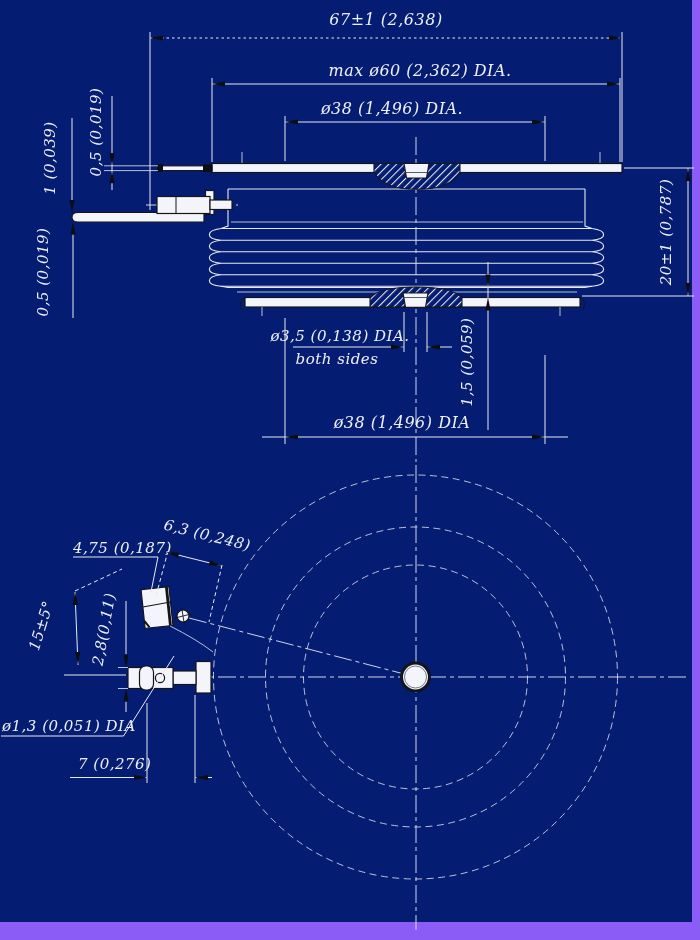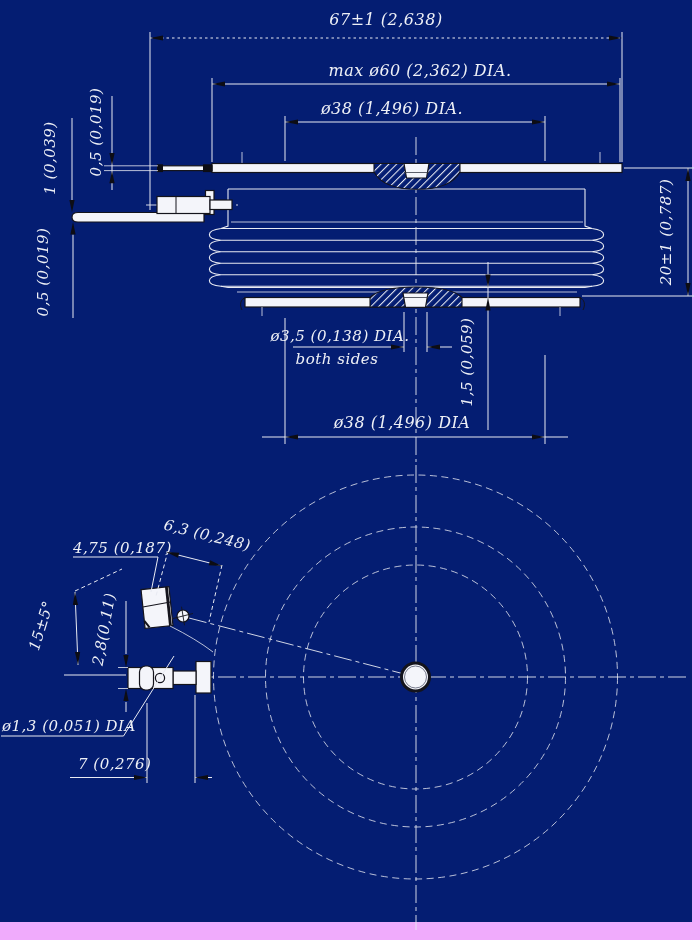--- a/index.html
+++ b/index.html
@@ -1,20 +1,20 @@
 <!DOCTYPE html>
 <html style="--background: #041d72; --line: #e8eaf2; --shape_fill: #f4f5fa; --outline: #14141c; --arrow: #0d0d14; --text: #eef0f6;"><head>
 <meta charset="utf-8">
 <style>
   :root{
     --background:#041d72; --line:#e8eaf2; --shape_fill:#f4f5fa;
     --outline:#14141c; --arrow:#0d0d14; --text:#eef0f6;
   }
   html,body{margin:0;padding:0;background:#ffffff;}
-  .stage{width:700px;height:940px;position:relative;background:#f0abfc;}
+  .stage{width:700px;height:940px;position:relative;background:#8b5cf6;}
   svg{display:block;}
   .ln{stroke:var(--line);stroke-width:1.1;fill:none;}
   .lnthin{stroke:var(--line);stroke-width:0.8;fill:none;}
   .dim{stroke:var(--line);stroke-width:1;fill:none;}
   .cl{stroke:var(--line);stroke-width:0.9;fill:none;stroke-dasharray:18 4 4 4;}
   .wfill{fill:var(--shape_fill);stroke:var(--outline);stroke-width:1.2;}
   .blk{stroke:var(--outline);fill:none;}
   .arr{fill:var(--arrow);stroke:none;}
   .txt{font:italic 15px "DejaVu Serif", serif;fill:var(--text);letter-spacing:.5px;}
   .txt16{font:italic 16px "DejaVu Serif", serif;fill:var(--text);letter-spacing:.5px;}

